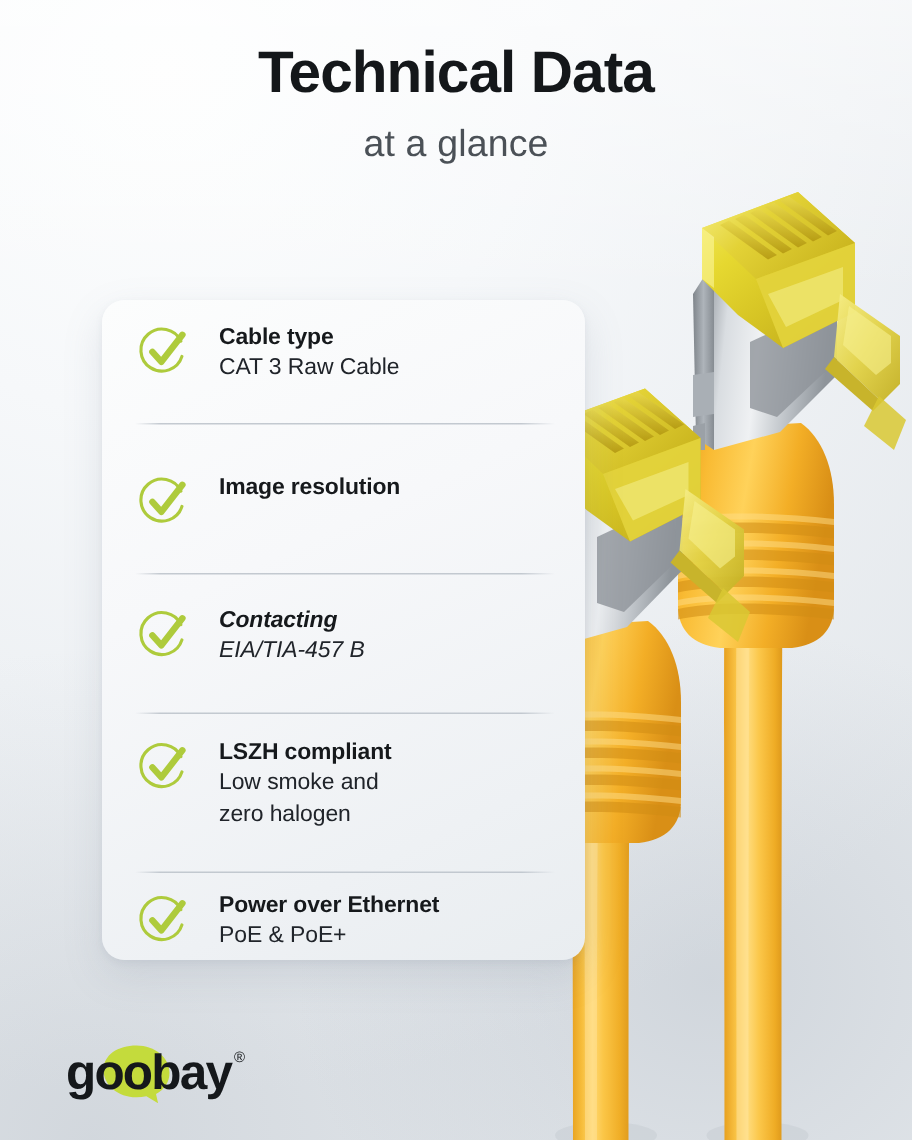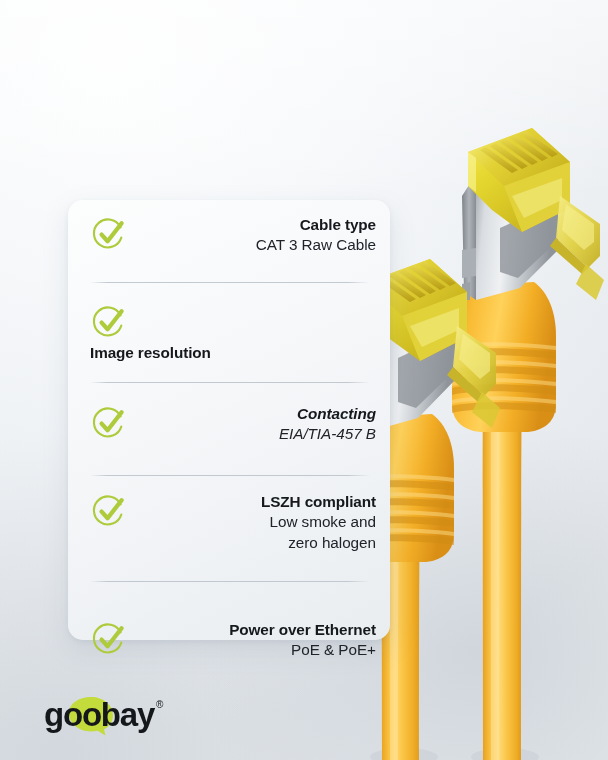--- a/index.html
+++ b/index.html
@@ -71,36 +71,35 @@
     box-shadow: 0 10px 26px rgba(120,132,146,0.17), 0 2px 5px rgba(120,132,146,0.10);
     box-sizing: border-box;
     padding: 0 14px 0 22px;
   }
 
   .spec-row {
     position: relative;
     display: flex;
     align-items: flex-start;
     box-sizing: border-box;
-    text-align: right;
   }
   .spec-row + .spec-row::before {
     content: "";
     position: absolute;
     left: 0; right: 6px;
     top: 0;
     height: 1px;
     background: linear-gradient(to right, rgba(186,193,201,0.0) 0%, rgba(186,193,201,0.85) 6%, rgba(186,193,201,0.85) 92%, rgba(186,193,201,0) 100%);
   }
 
   .row-h-1 { height: 82px; padding-top: 14px; }
-  .row-h-2 { height: 100px; padding-top: 20px; flex-direction: column; }
+  .row-h-2 { height: 100px; padding-top: 32px; }
   .row-h-3 { height: 93px; padding-top: 21px; font-style: italic; }
   .row-h-4 { height: 106px; padding-top: 16px; }
-  .row-h-5 { height: 70px; padding-top: 38px; }
+  .row-h-5 { height: 70px; padding-top: 12px; }
 
   .check-wrap {
     flex: 0 0 auto;
     width: 40px;
     height: 40px;
     margin-right: 16px;
   }
   .check-wrap svg { display: block; width: 40px; height: 40px; }
 
   .spec-text { flex: 1 1 auto; padding-top: 1px; }
@@ -315,20 +314,24 @@
       <path d="M410 326 L459 308 L459 330 L422 347 Z" fill="#F4EC86" opacity="0.6"></path>
 
       <path d="M457 326 L496 353 L496 384 L484 396 L453 367 Z" fill="url(#latch)" opacity="0.95"></path>
       <path d="M463 334 L490 353 L490 371 L480 379 L459 359 Z" fill="#F7F090" opacity="0.6"></path>
       <path d="M453 367 L484 396 L478 402 L447 375 Z" fill="#C8B42B"></path>
       <path d="M482 392 L500 408 L492 428 L472 412 Z" fill="#D9C833" opacity="0.85"></path>
       <path d="M367 282 L367 316 L375 322 L375 288 Z" fill="#FFFBB0" opacity="0.5"></path>
     </g>
   </svg>
 
+  <div id="header">
+    <h1 id="title">Technical Data</h1>
+    <p id="subtitle">at a glance</p>
+  </div>
 
   <div id="spec-card">
 
     <div class="spec-row row-h-1">
       <span class="check-wrap">
         <svg viewBox="0 0 40 40" xmlns="http://www.w3.org/2000/svg">
           <path d="M30.6 13.4 A14 14 0 1 0 31.3 23.6" fill="none" stroke="#AECB3C" stroke-width="2.1" stroke-linecap="round"></path>
           <path d="M11.6 20.6 L17.6 27.2 L31.6 9.2" fill="none" stroke="#AECB3C" stroke-width="4.3" stroke-linecap="round" stroke-linejoin="round"></path>
         </svg>
       </span>

